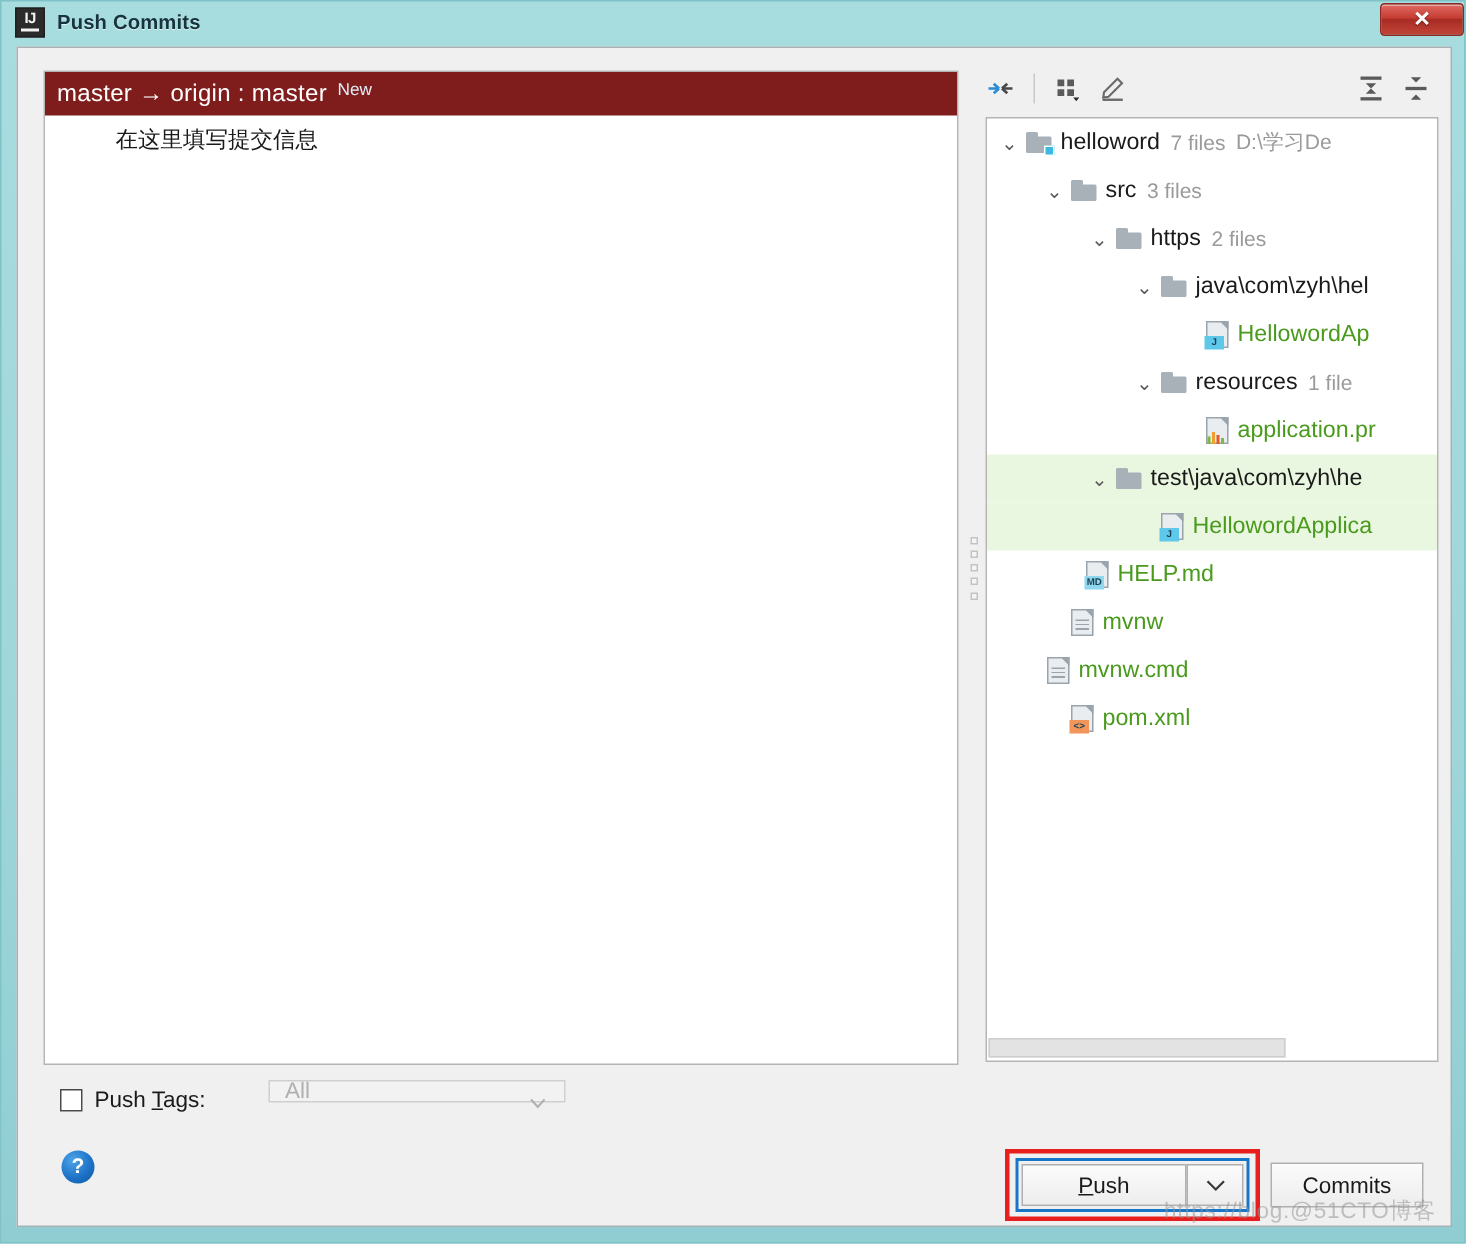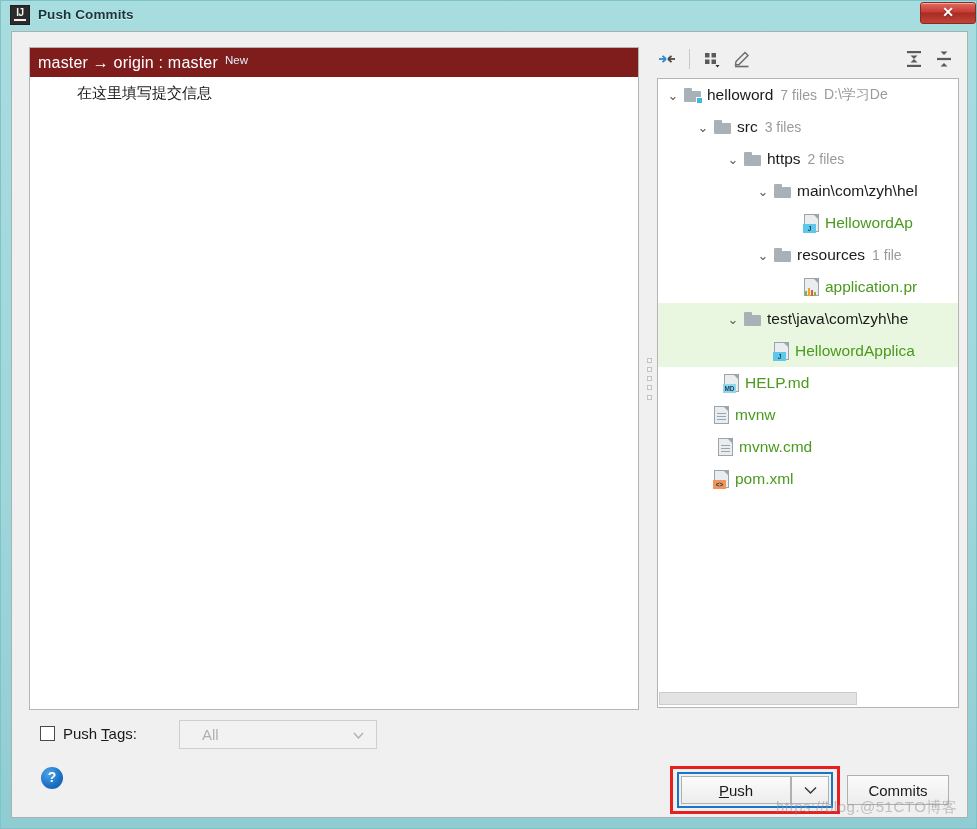--- a/index.html
+++ b/index.html
@@ -218,23 +218,23 @@
   }
   .cbox {
     width: 15px; height: 15px; background: #fff;
     border: 1px solid #4a4a4a; margin-right: 8px;
     cursor: pointer; flex: 0 0 auto;
   }
   .cb-label { font-size: 15px; color: #1a1a1a; white-space: nowrap; }
   .cb-label u { text-decoration: underline; }
   .combo {
     position: absolute; left: 167px; top: 6px;
-    width: 198px; height: 29px;
+    width: 198px; height: 15px;
     background: #f2f2f2; border: 1px solid #cfcfcf;
-    display: flex; align-items: center; cursor: default; padding-left: 12px;
+    display: flex; align-items: center; cursor: default;
   }
   .combo .val { font-size: 15px; color: #b0b0b0; padding-left: 10px; }
   .combo .arrow {
     position: absolute; right: 12px; top: 9px;
     width: 11px; height: 11px;
   }
   .help-btn {
     position: absolute; left: 29px; top: 53px;
     width: 22px; height: 22px; border-radius: 50%;
     background: radial-gradient(circle at 35% 30%, #4da3e8 0%, #1a6fc4 60%, #14599e 100%);
@@ -398,21 +398,21 @@
                 </span>
                 <span class="tname">https</span>
                 <span class="tmeta">2 files</span>
               </div>
               <div class="trow" style="padding-left: 94px;">
                 <span class="chev">⌄</span>
                 <span class="ic ic-folder">
                   <span class="tab"></span>
                   <span class="body"></span>
                 </span>
-                <span class="tname">main\com\zyh\hel</span>
+                <span class="tname">java\com\zyh\hel</span>
               </div>
               <div class="trow" style="padding-left: 124px;">
                 <span class="chev"></span>
                 <span class="ic ic-file">
                   <span class="sheet"></span>
                   <span class="fold"></span>
                   <span class="tag tag-j">J</span>
                 </span>
                 <span class="tname file">HellowordAp</span>
               </div>
@@ -467,21 +467,21 @@
               </div>
               <div class="trow" style="padding-left: 34px;">
                 <span class="chev"></span>
                 <span class="ic ic-file">
                   <span class="sheet"></span>
                   <span class="fold"></span>
                   <span class="lines"></span>
                 </span>
                 <span class="tname file">mvnw</span>
               </div>
-              <div class="trow" style="padding-left: 38px;">
+              <div class="trow" style="padding-left: 18px;">
                 <span class="chev"></span>
                 <span class="ic ic-file">
                   <span class="sheet"></span>
                   <span class="fold"></span>
                   <span class="lines"></span>
                 </span>
                 <span class="tname file">mvnw.cmd</span>
               </div>
               <div class="trow" style="padding-left: 34px;">
                 <span class="chev"></span>

